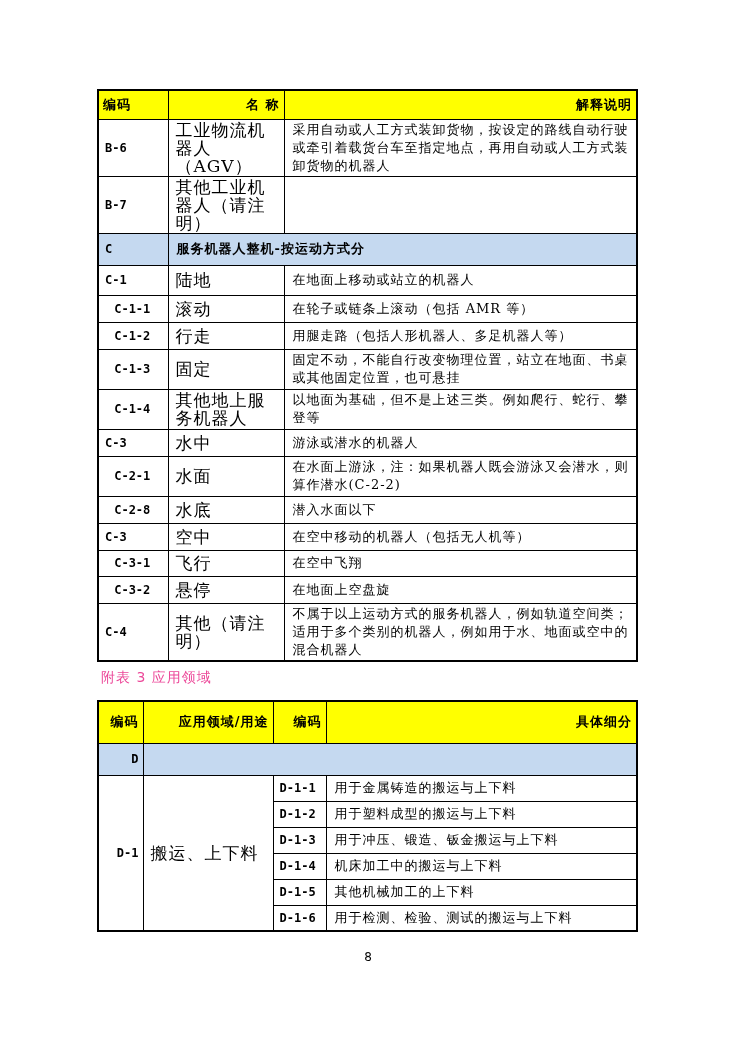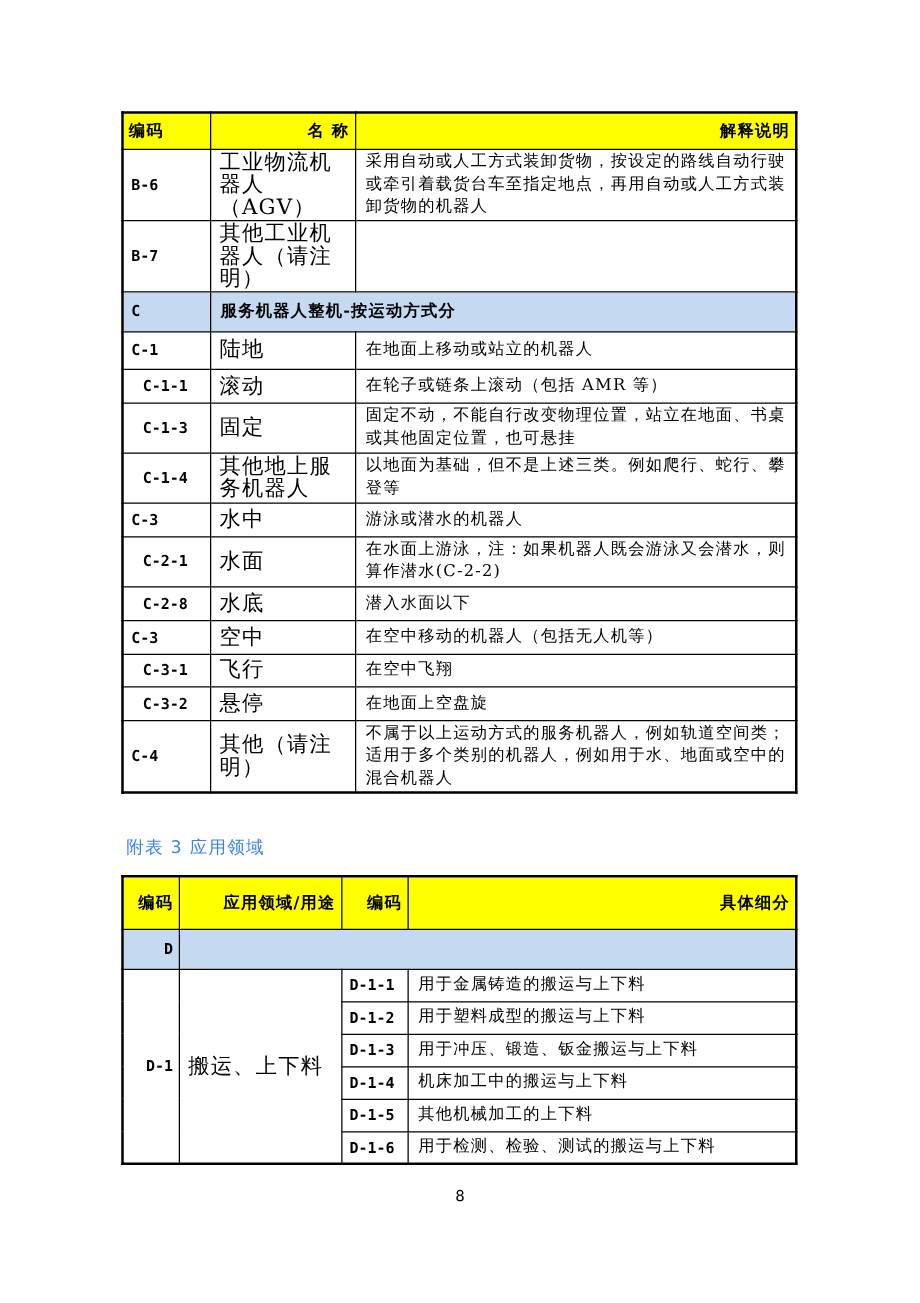--- a/index.html
+++ b/index.html
@@ -77,21 +77,21 @@
     letter-spacing: 1px;
     padding-left: 8px;
   }
   .t2title {
     position: absolute;
     left: 101px;
     top: 669px;
     font-family: "DejaVu Sans", "Liberation Sans", sans-serif;
     font-size: 14px;
     letter-spacing: 1px;
-    color: #3b82f6;
+    color: #ec4899;
   }
   .pagenum {
     position: absolute;
     top: 950px;
     left: 0;
     width: 736px;
     text-align: center;
     font-family: "DejaVu Sans", "Liberation Sans", sans-serif;
     font-size: 12px;
     color: #000;
@@ -130,20 +130,25 @@
     </tr>
     <tr style="height:30px">
       <td class="code">C-1</td>
       <td class="name">陆地</td>
       <td class="desc">在地面上移动或站立的机器人</td>
     </tr>
     <tr style="height:27px">
       <td class="code sub">C-1-1</td>
       <td class="name">滚动</td>
       <td class="desc">在轮子或链条上滚动（包括 AMR 等）</td>
+    </tr>
+    <tr style="height:27px">
+      <td class="code sub">C-1-2</td>
+      <td class="name">行走</td>
+      <td class="desc">用腿走路（包括人形机器人、多足机器人等）</td>
     </tr>
     <tr style="height:40px">
       <td class="code sub">C-1-3</td>
       <td class="name">固定</td>
       <td class="desc">固定不动，不能自行改变物理位置，站立在地面、书桌或其他固定位置，也可悬挂</td>
     </tr>
     <tr style="height:40px">
       <td class="code sub">C-1-4</td>
       <td class="name">其他地上服务机器人</td>
       <td class="desc">以地面为基础，但不是上述三类。例如爬行、蛇行、攀登等</td>

